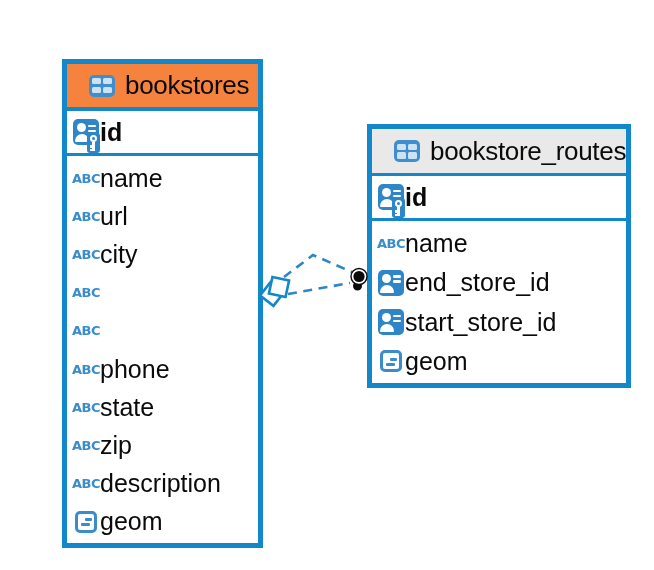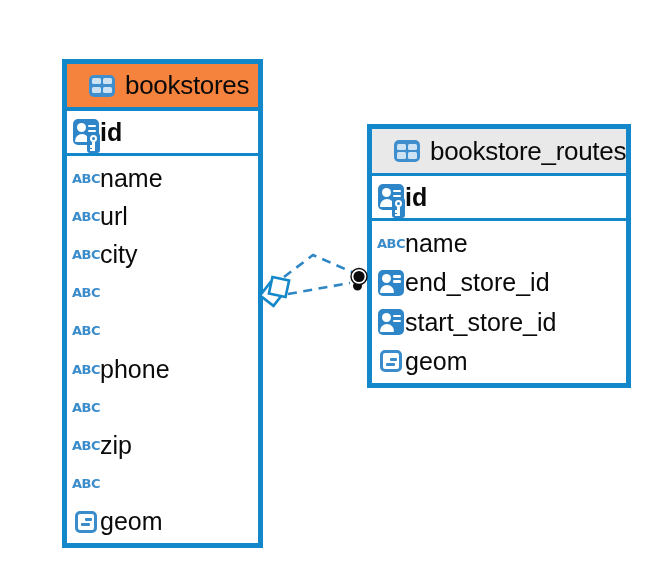--- a/index.html
+++ b/index.html
@@ -144,31 +144,33 @@
       <div class="row">
         <span class="icslot">
             <span class="icon-abc">ABC</span>
           </span>
         <span class="ftext">phone</span>
       </div>
       <div class="row">
         <span class="icslot">
             <span class="icon-abc">ABC</span>
           </span>
+        <span class="ftext">state</span>
       </div>
       <div class="row">
         <span class="icslot">
             <span class="icon-abc">ABC</span>
           </span>
         <span class="ftext">zip</span>
       </div>
       <div class="row">
         <span class="icslot">
             <span class="icon-abc">ABC</span>
           </span>
+        <span class="ftext">description</span>
       </div>
       <div class="row">
         <span class="icslot">
             <span class="icon-geom">
               <i class="d1"></i>
               <i class="d2"></i>
             </span>
           </span>
         <span class="ftext">geom</span>
       </div>

